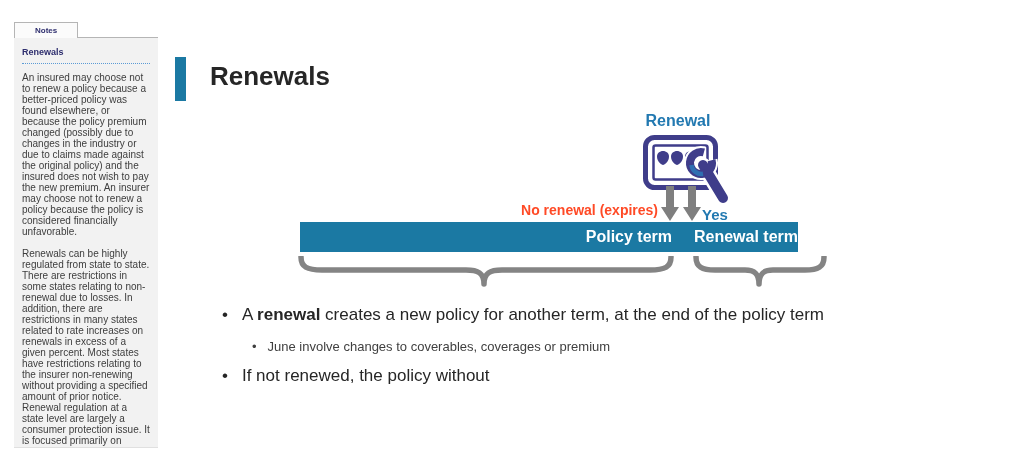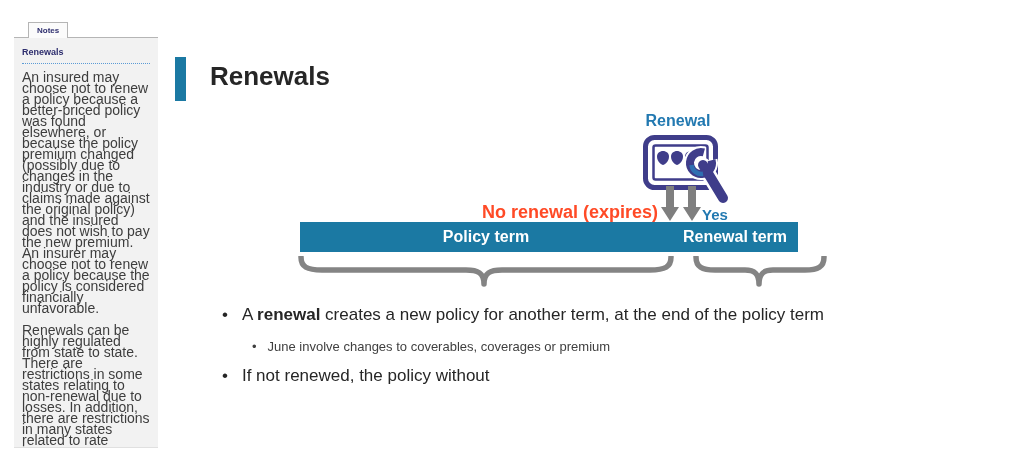--- a/index.html
+++ b/index.html
@@ -1,49 +1,49 @@
 <!DOCTYPE html>
 <html><head>
 <meta charset="utf-8">
 <style>
   * { margin:0; padding:0; box-sizing:border-box; }
   body { font-family:"Liberation Sans", sans-serif; background:#ffffff; }
   .canvas { position:relative; width:1024px; height:469px; background:#ffffff; overflow:hidden; }
 
   
   .notes-tab {
-    position:absolute; left:28px; top:22px; z-index:2;
-    padding:3px 8px; font-size:8px; font-weight:bold; color:#2e2e6e;
+    position:absolute; left:14px; top:22px; z-index:2;
+    padding:3px 20px; font-size:8px; font-weight:bold; color:#2e2e6e;
     background:#fbfbfb; border:1px solid #b5b5b5; border-bottom:none;
   }
   .tab-underline { position:absolute; left:14px; top:37px; width:144px; height:1px; background:#b5b5b5; }
   .notes-body {
     position:absolute; left:14px; top:38px; width:144px; height:410px;
     background:#f2f2f2; padding:7px 8px 8px 8px; overflow:hidden;
     border-bottom:1px solid #e0e0e0;
   }
   .notes-heading { font-size:9px; font-weight:bold; color:#2e2e6e; margin:2px 0 6px 0; }
   .dotted-divider { border-top:1px dotted #5b9bd5; margin:0 0 8px 0; }
-  .notes-paragraph { font-size:14px; line-height:11px; color:#3d3d3d; margin-bottom:11px; }
+  .notes-paragraph { font-size:10px; line-height:11px; color:#3d3d3d; margin-bottom:11px; }
 
   
   .accent-bar { position:absolute; left:175px; top:57px; width:11px; height:44px; background:#1b79a3; }
   .slide-title { position:absolute; left:210px; top:61px; font-size:26px; font-weight:bold; color:#262626; }
 
   
   .diagram { position:absolute; left:290px; top:110px; width:580px; height:185px; }
   .diagram > * { position:absolute; }
   .renewal-label { left:333px; top:2px; width:110px; text-align:center; font-size:16px; font-weight:bold; color:#2279b1; }
   .policy-icon { left:352px; top:24px; }
   .arrows { left:366px; top:76px; }
-  .no-renewal-label { left:120px; top:92px; width:248px; text-align:right; font-size:18px; font-weight:bold; color:#ff4a26; white-space:nowrap; }
+  .no-renewal-label { left:120px; top:92px; width:248px; text-align:right; font-size:14px; font-weight:bold; color:#ff4a26; white-space:nowrap; }
   .yes-label { left:412px; top:96px; font-size:15px; font-weight:bold; color:#2279b1; }
   .term-bar {
     top:112px; height:30px; background:#1b79a3; color:#ffffff;
-    font-size:16px; font-weight:bold; text-align:center; line-height:30px;
+    font-size:16px; font-weight:bold; text-align:right; line-height:30px;
   }
   .policy-bar { left:10px; width:372px; }
   .renewal-bar { left:382px; width:126px; }
   .brace-left { left:8px; top:146px; }
   .brace-right { left:403px; top:146px; }
 
   
   .bullet-row { position:absolute; display:flex; color:#262626; }
   .bullet-1 { left:222px; top:305px; font-size:17px; }
   .sub-bullet-1 { left:252px; top:339px; font-size:13px; color:#404040; }

